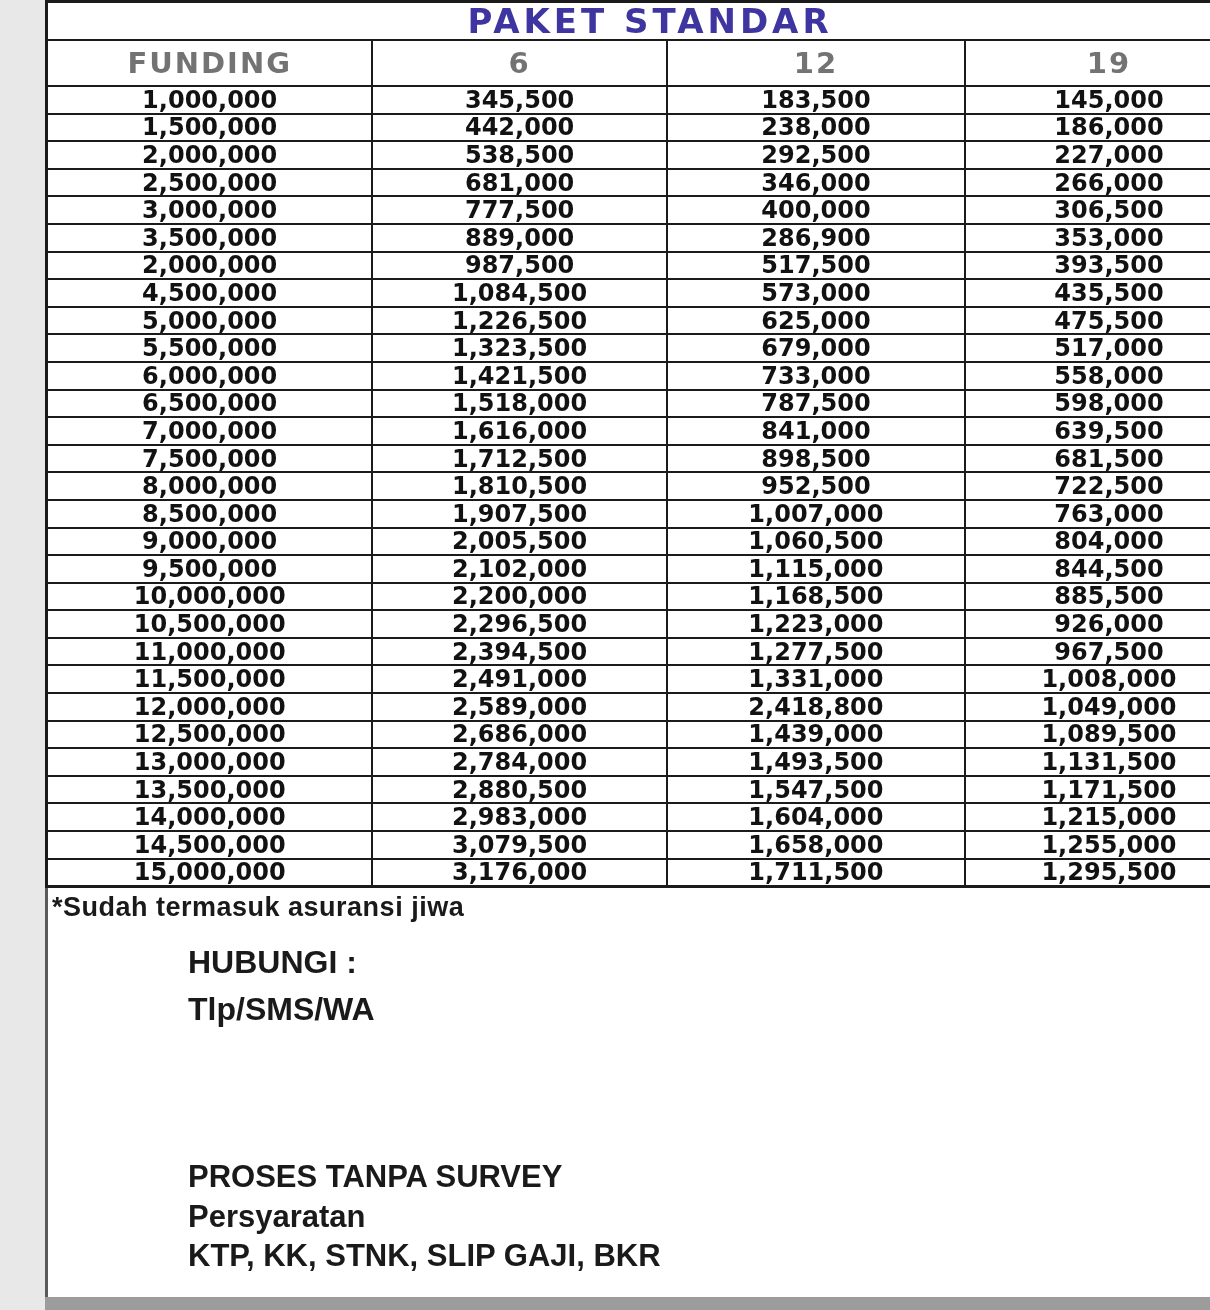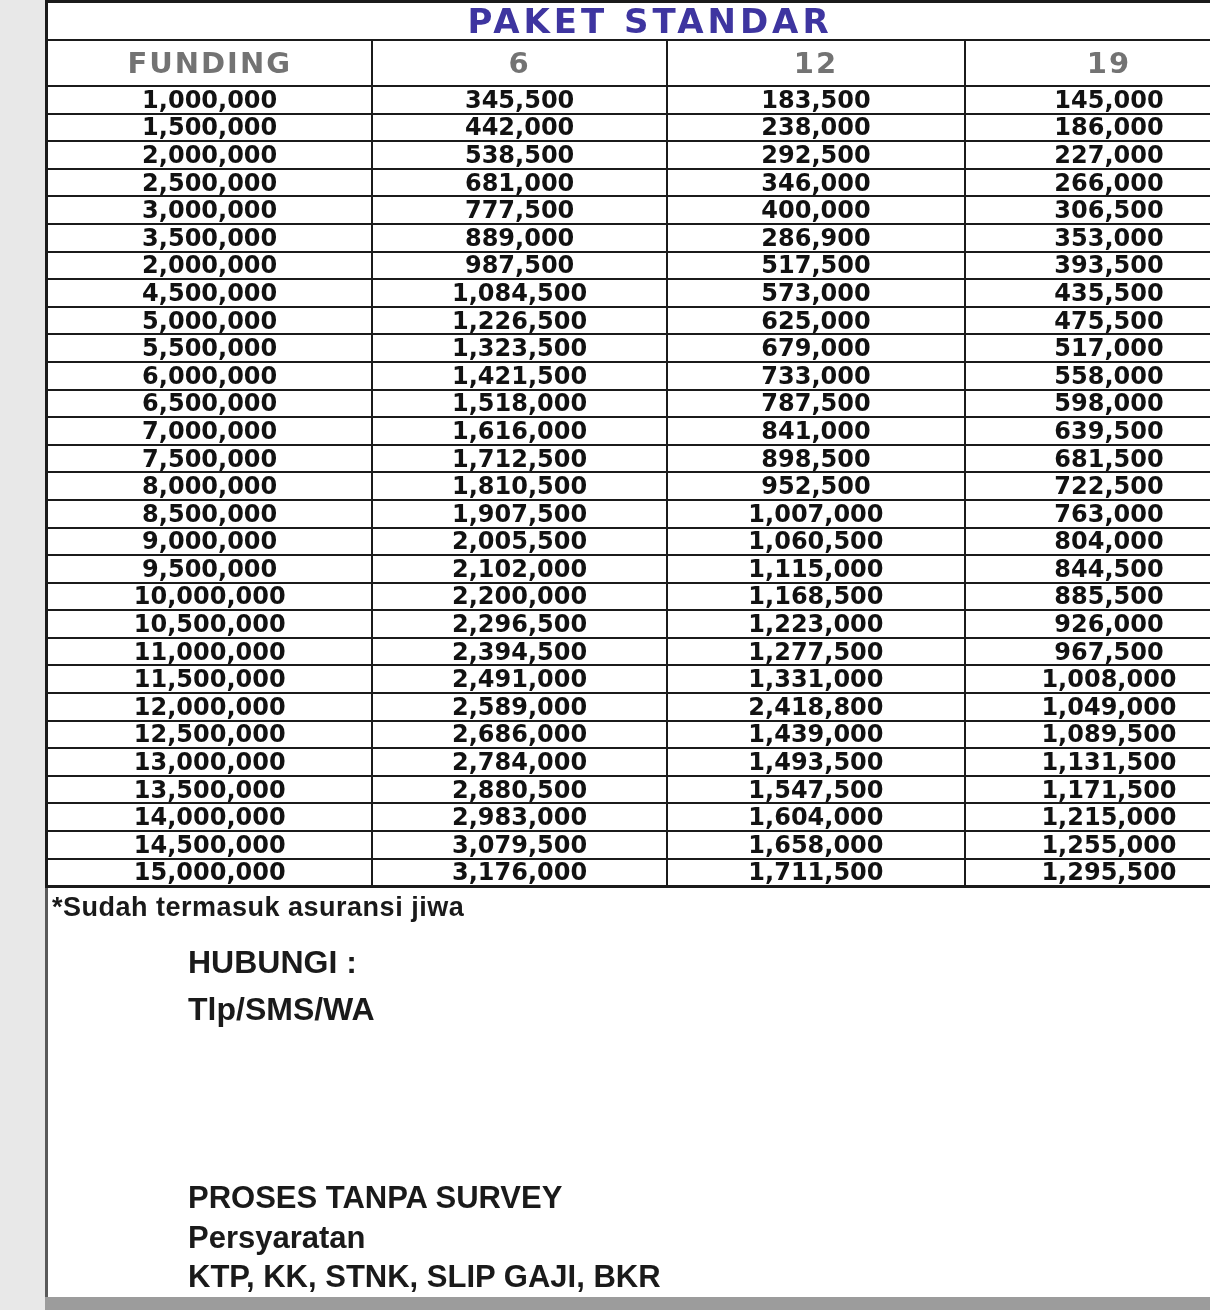--- a/index.html
+++ b/index.html
@@ -67,21 +67,21 @@
   }
   .contact-block {
     margin: 16px 0 0 140px;
     font-size: 32px;
     font-weight: bold;
     line-height: 1.45;
   }
   .bottom-block {
     position: absolute;
     left: 140px;
-    bottom: 0;
+    bottom: 21px;
     font-size: 31px;
     font-weight: bold;
     line-height: 1.28;
   }
   .bottom-bar {
     height: 13px;
     background: #9c9c9c;
     width: 100%;
   }
 </style>

